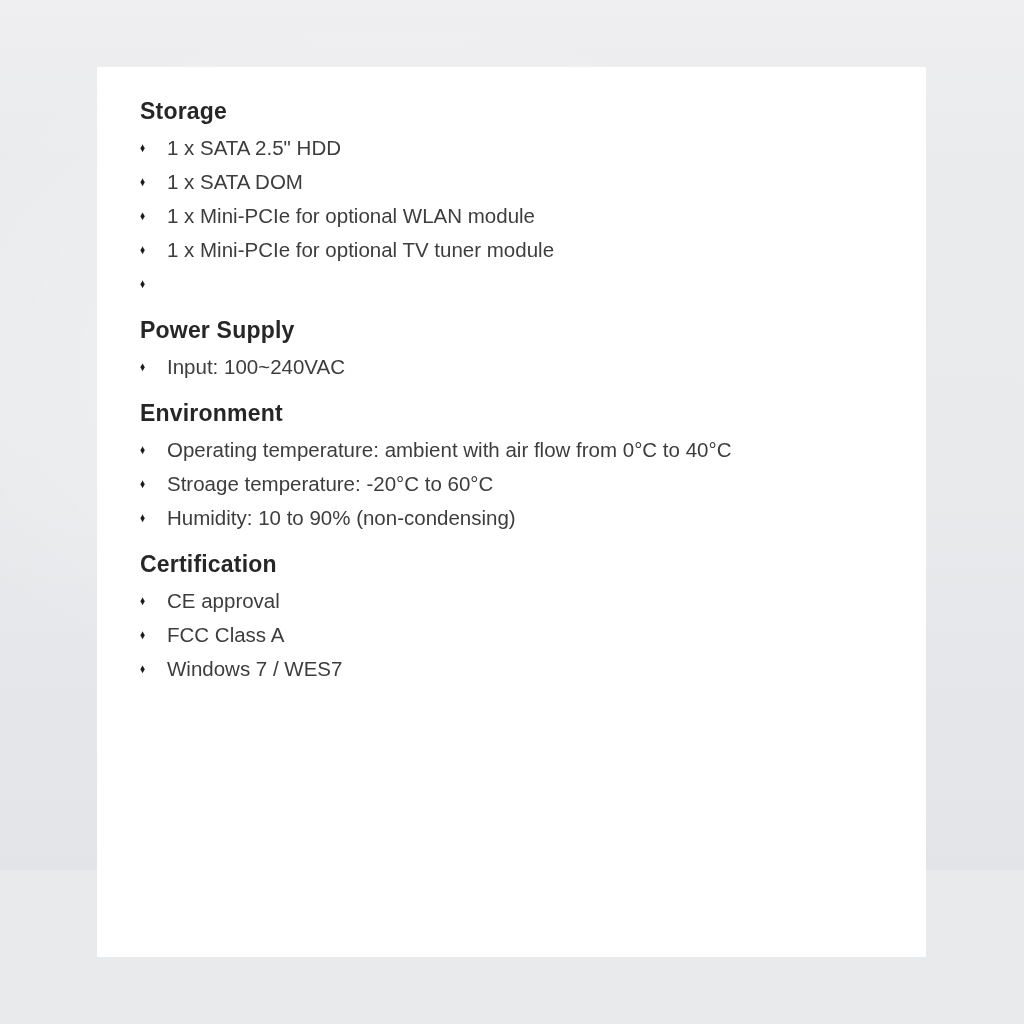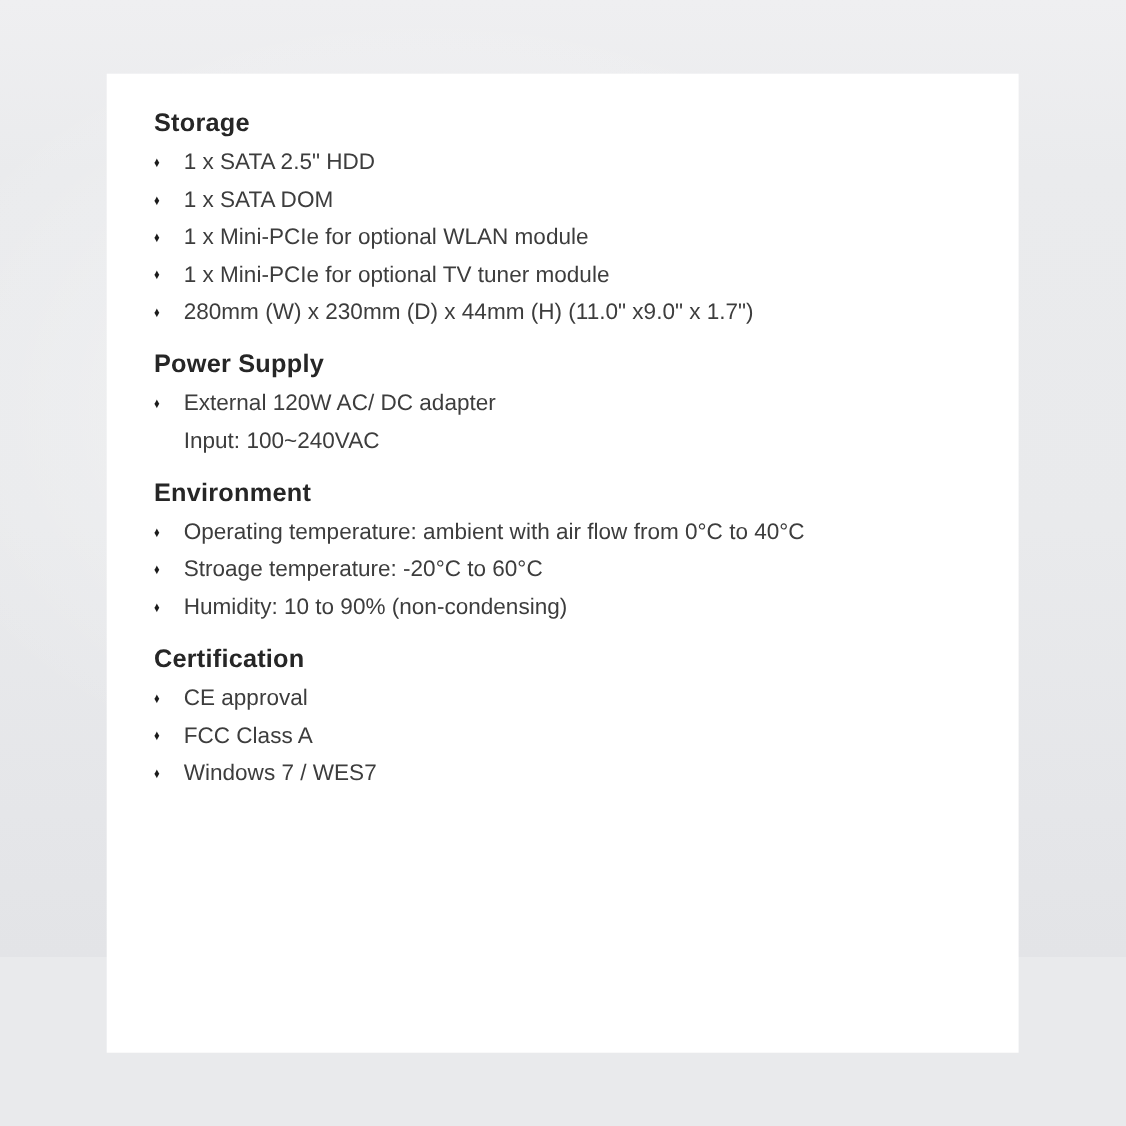--- a/index.html
+++ b/index.html
@@ -120,33 +120,31 @@
               </span>
   </li>
 </ul>
   </section>
 
   <section class="spec-section">
     <ul class="item-list">
   <li class="item">
     <span class="bullet">♦</span>
     <span class="item-lines">
-                <div class="line">280mm (W) x 230mm (D) x 44mm (H) (11.0" x9.0" x 1.7")</div>
               </span>
   </li>
 </ul>
   </section>
 
   <section class="spec-section">
     <h2 class="section-title">Power Supply</h2>
     <ul class="item-list">
   <li class="item">
     <span class="bullet">♦</span>
     <span class="item-lines">
-                <div class="line">External 120W AC/ DC adapter</div>
                 <div class="line">Input: 100~240VAC</div>
               </span>
   </li>
 </ul>
   </section>
 
   <section class="spec-section">
     <h2 class="section-title">Environment</h2>
     <ul class="item-list">
   <li class="item">

